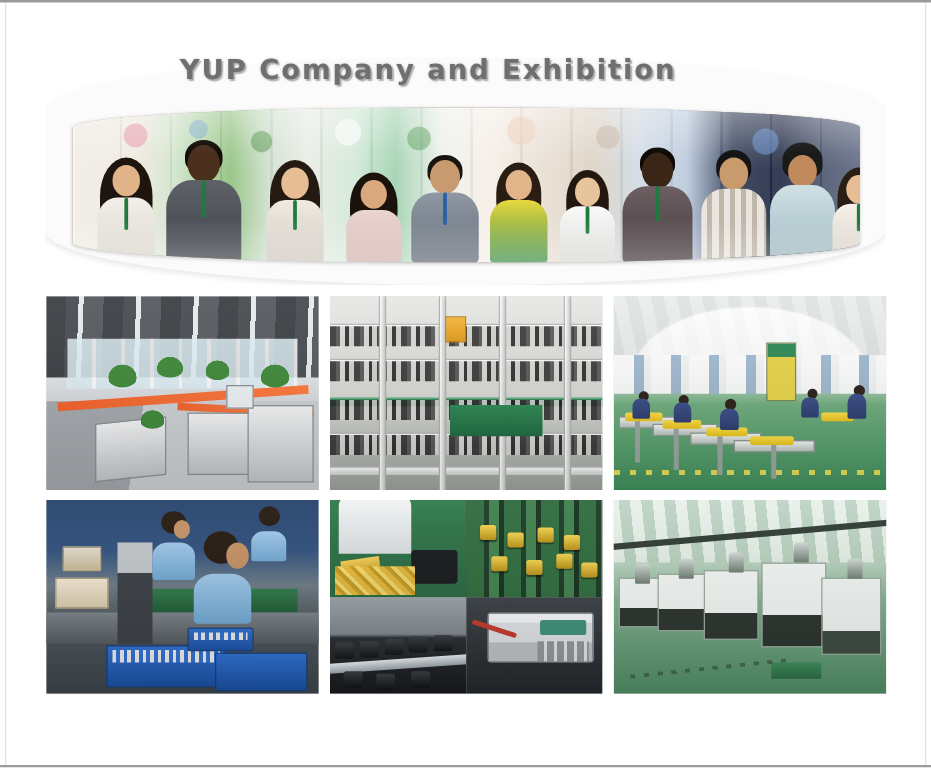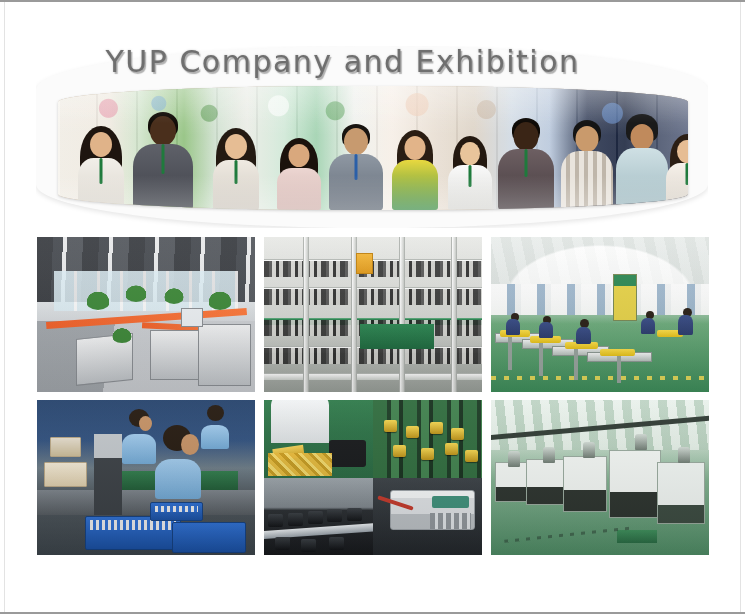--- a/index.html
+++ b/index.html
@@ -37,22 +37,22 @@
     position: absolute;
     left: 0; top: 42px;
     width: 745px;
     height: 44px;
     text-align: center;
     z-index: 5;
   }
   .title {
     display: inline-block;
     font-family: "DejaVu Sans", sans-serif;
-    font-size: 30px;
-    font-weight: normal;
+    font-size: 22px;
+    font-weight: bold;
     letter-spacing: 1.5px;
     color: #6f6f6f;
     text-shadow: 1.5px 1.5px 1px rgba(120,120,120,0.55),
                  0 0 2px rgba(150,150,150,0.5);
     white-space: nowrap;
     transform: translateX(-30px);
   }
 
   
   .banner-panel {

